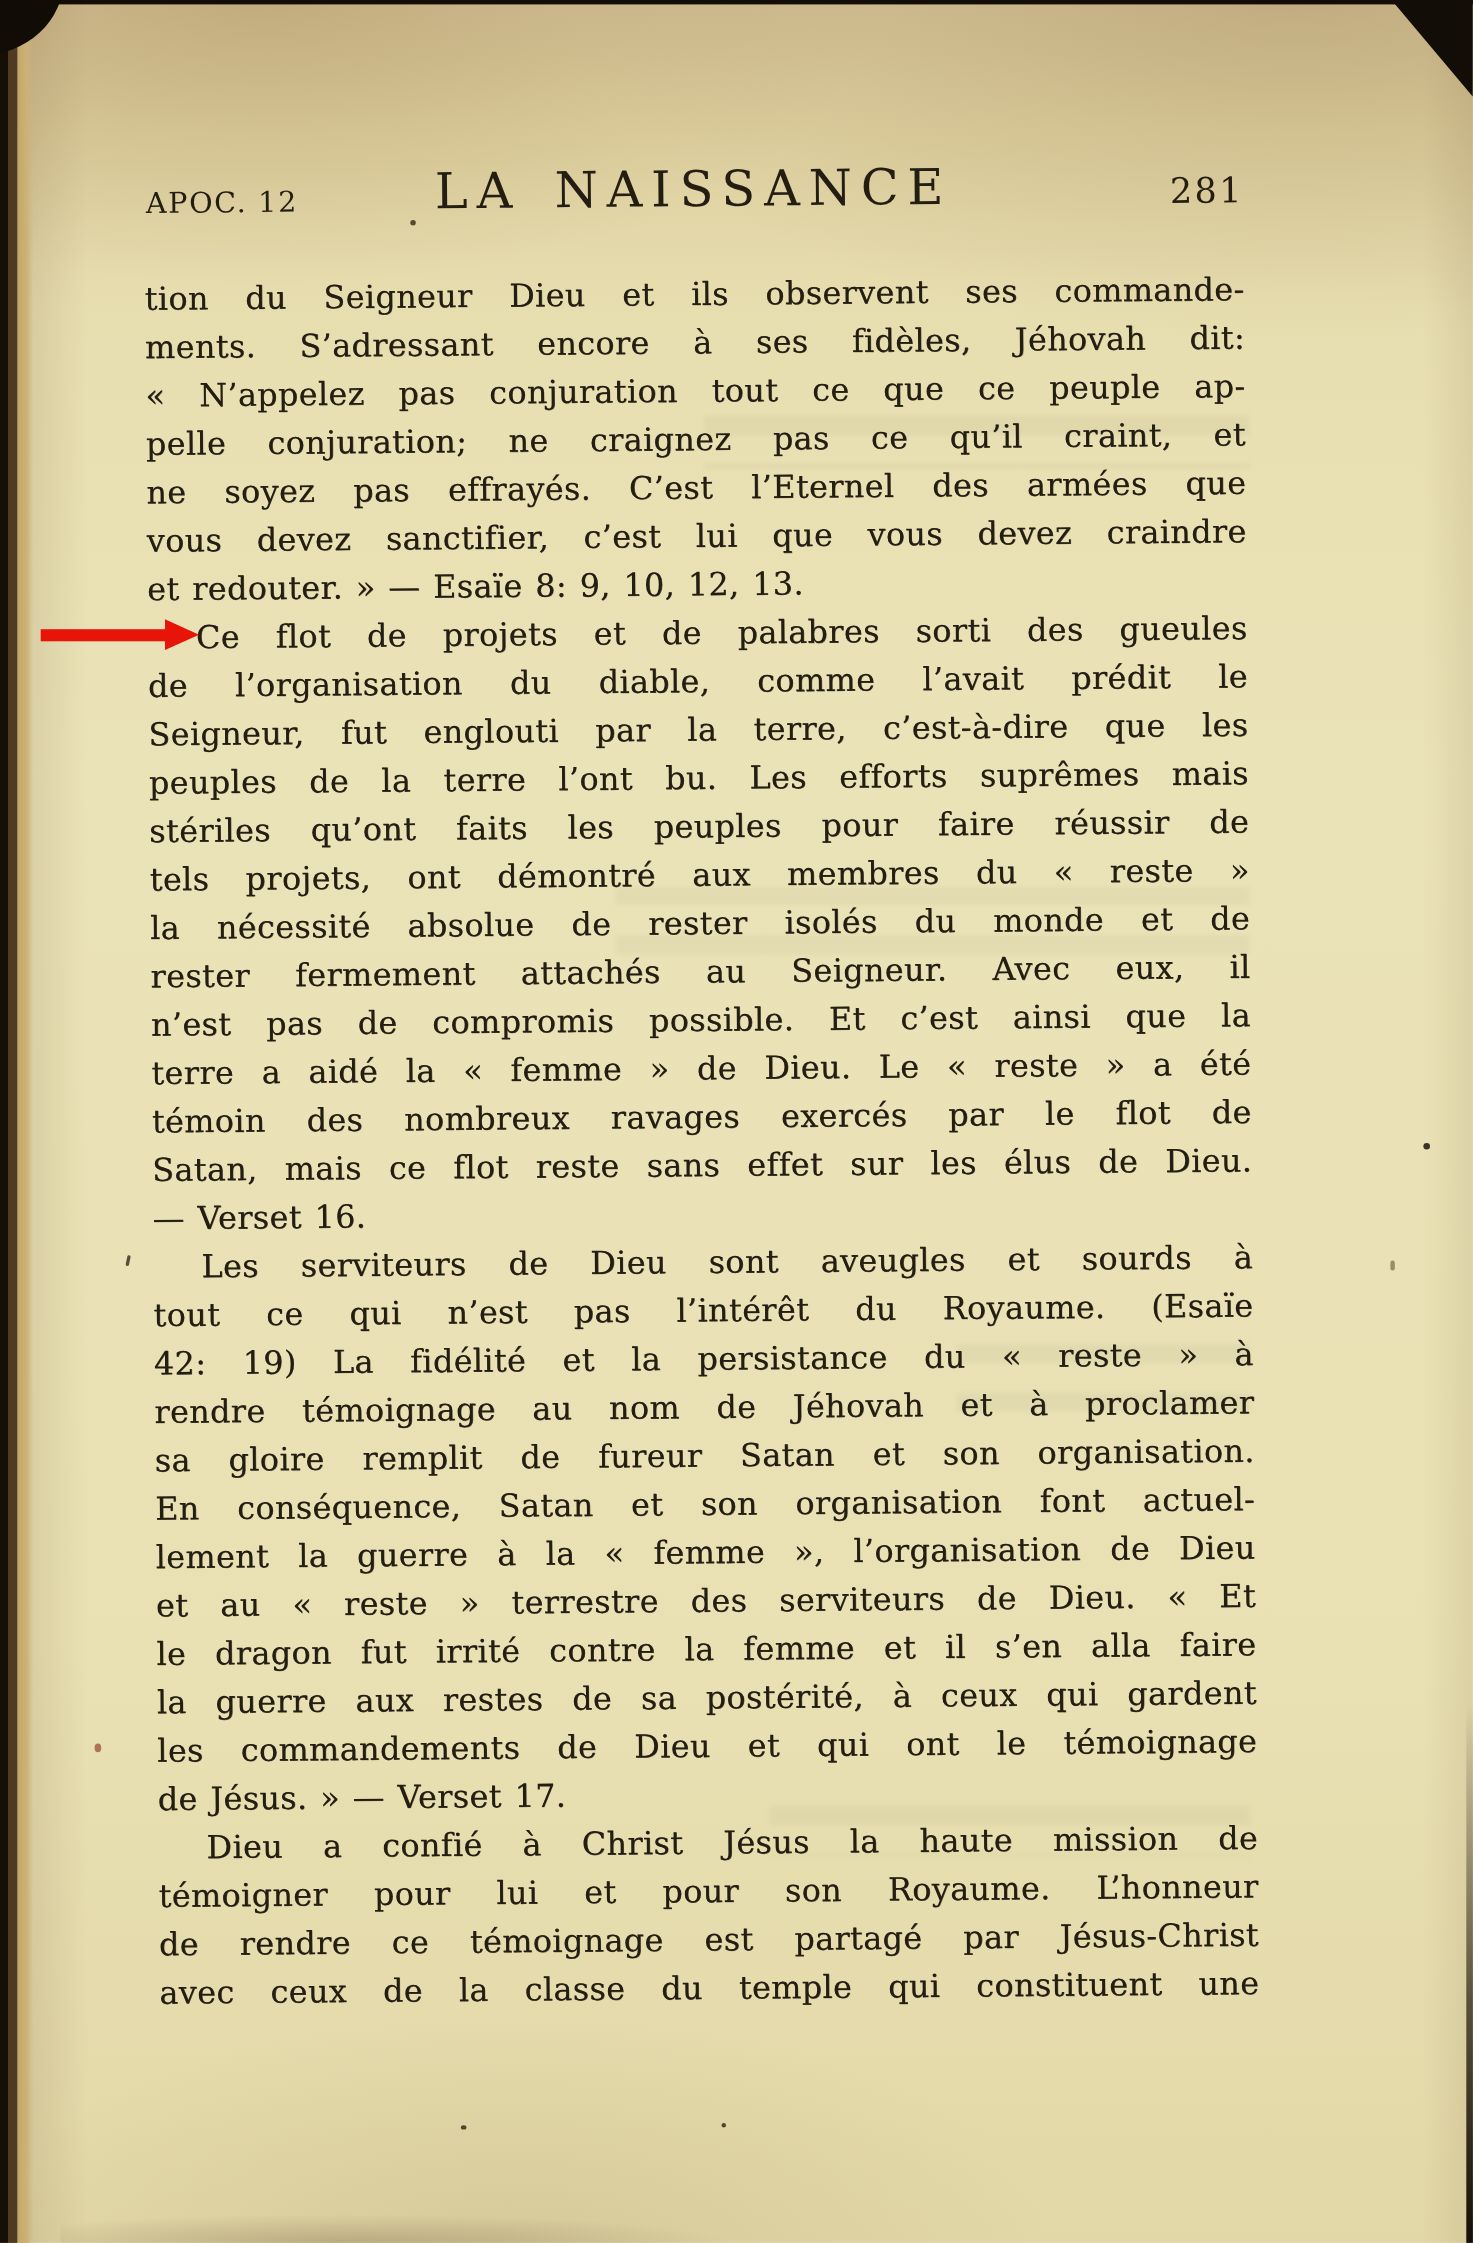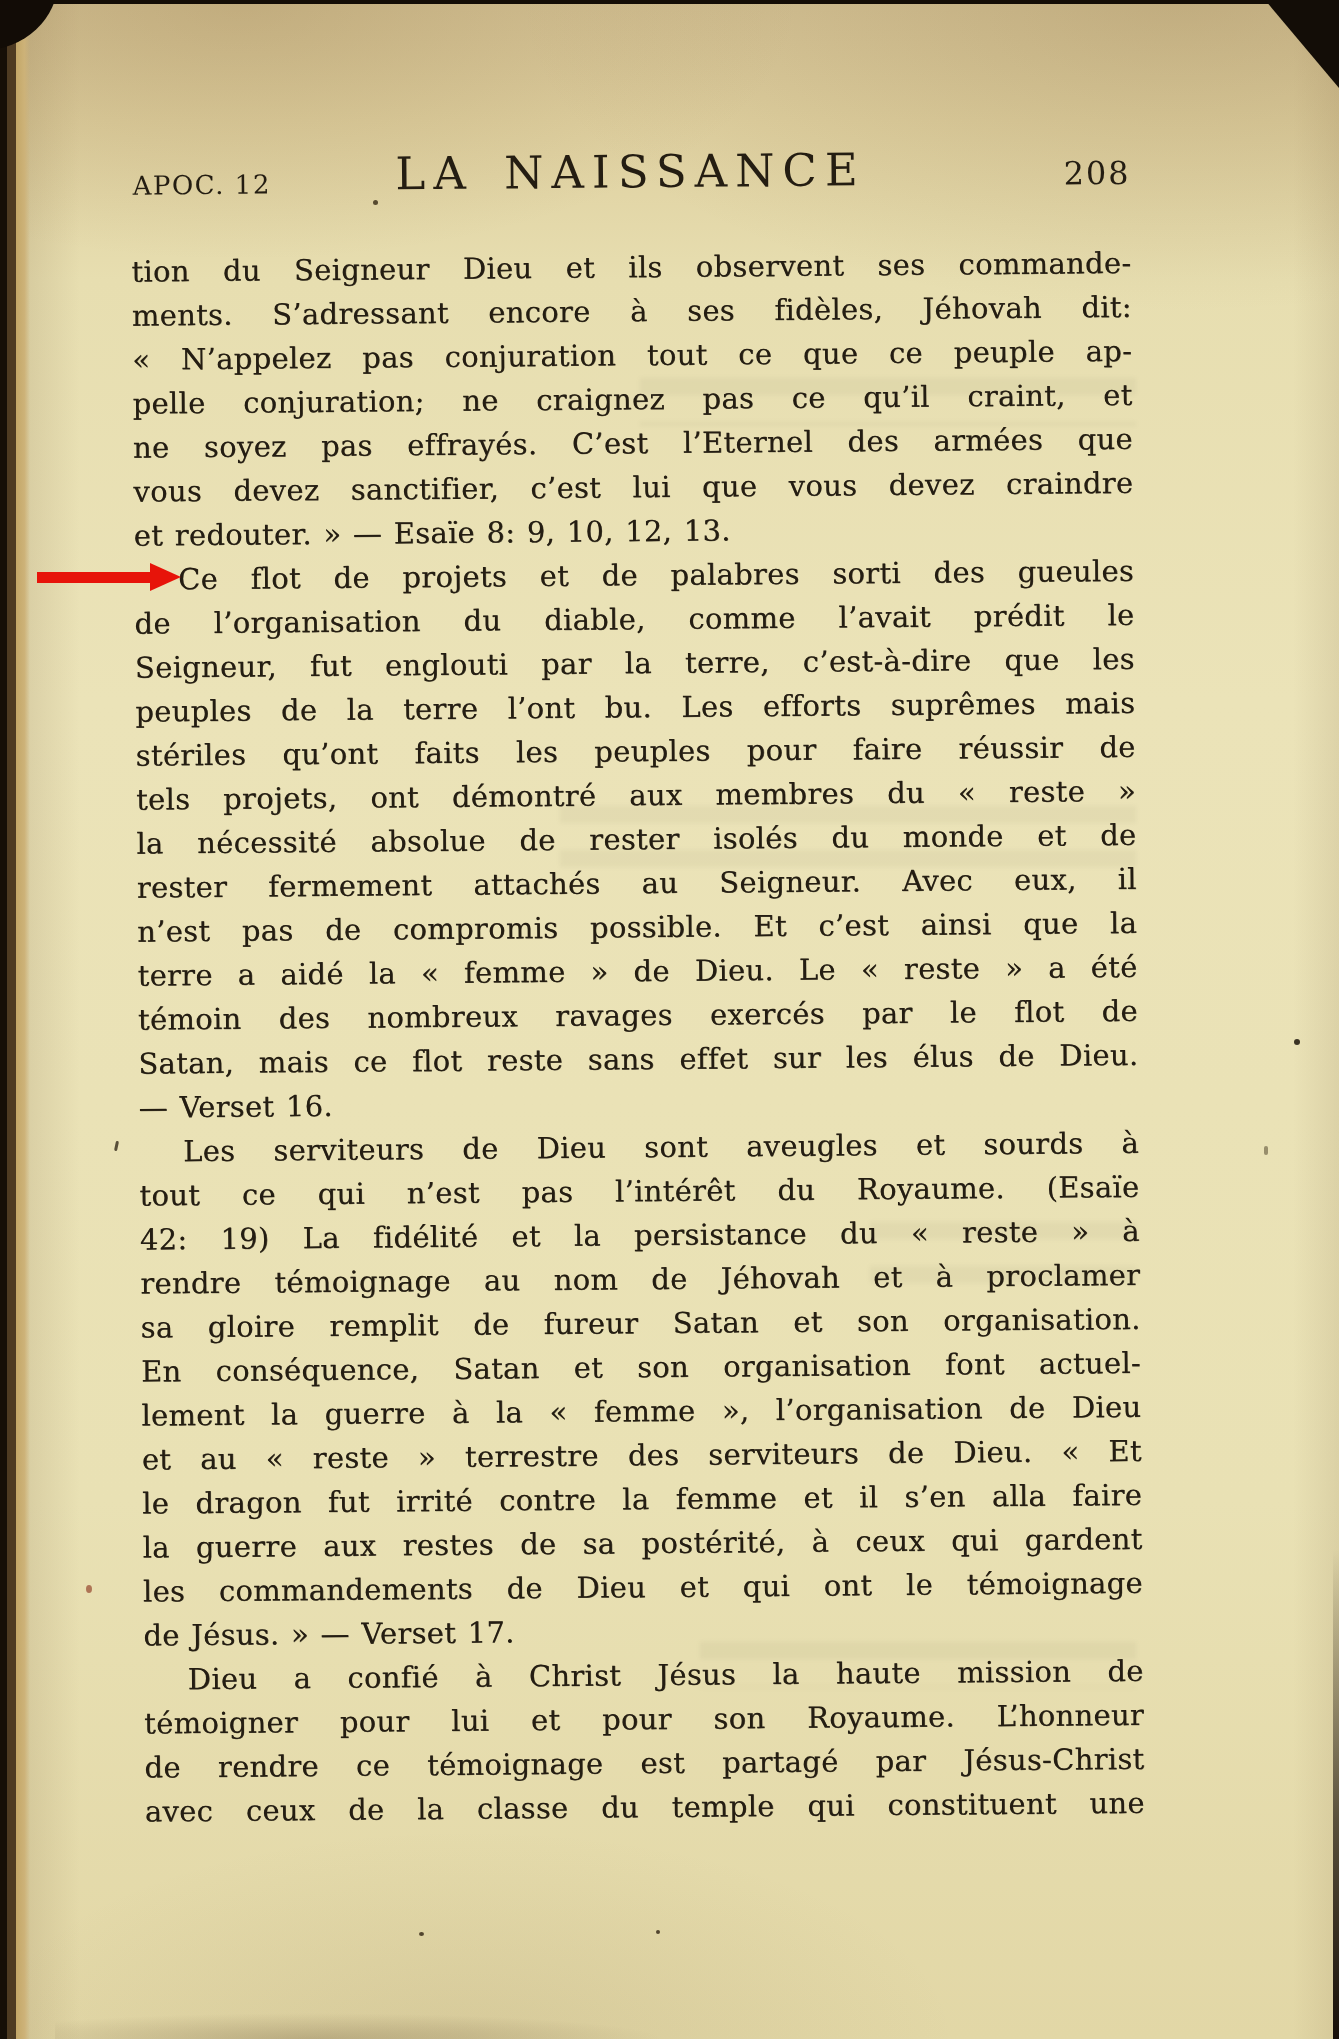--- a/index.html
+++ b/index.html
@@ -72,21 +72,21 @@
   <div class="bleed" style="left:640px;top:378px;width:496px;height:48px;"></div>
   <div class="bleed" style="left:560px;top:806px;width:576px;height:70px;"></div>
   <div class="bleed" style="left:870px;top:1222px;width:266px;height:72px;"></div>
   <div class="bleed" style="left:700px;top:1642px;width:436px;height:46px;"></div>
 
   <div id="content">
 
     <div class="header">
       <span class="running-ref">APOC. 12</span>
       <span class="title">LA NAISSANCE</span>
-      <span class="page-number">208</span>
+      <span class="page-number">281</span>
     </div>
 
     <div class="body-text">
         <div class="line">tion du Seigneur Dieu et ils observent ses commande-</div>
         <div class="line">ments. S’adressant encore à ses fidèles, Jéhovah dit:</div>
         <div class="line">« N’appelez pas conjuration tout ce que ce peuple ap-</div>
         <div class="line">pelle conjuration; ne craignez pas ce qu’il craint, et</div>
         <div class="line">ne soyez pas effrayés. C’est l’Eternel des armées que</div>
         <div class="line">vous devez sanctifier, c’est lui que vous devez craindre</div>
         <div class="line short">et redouter. » — Esaïe 8: 9, 10, 12, 13.</div>

